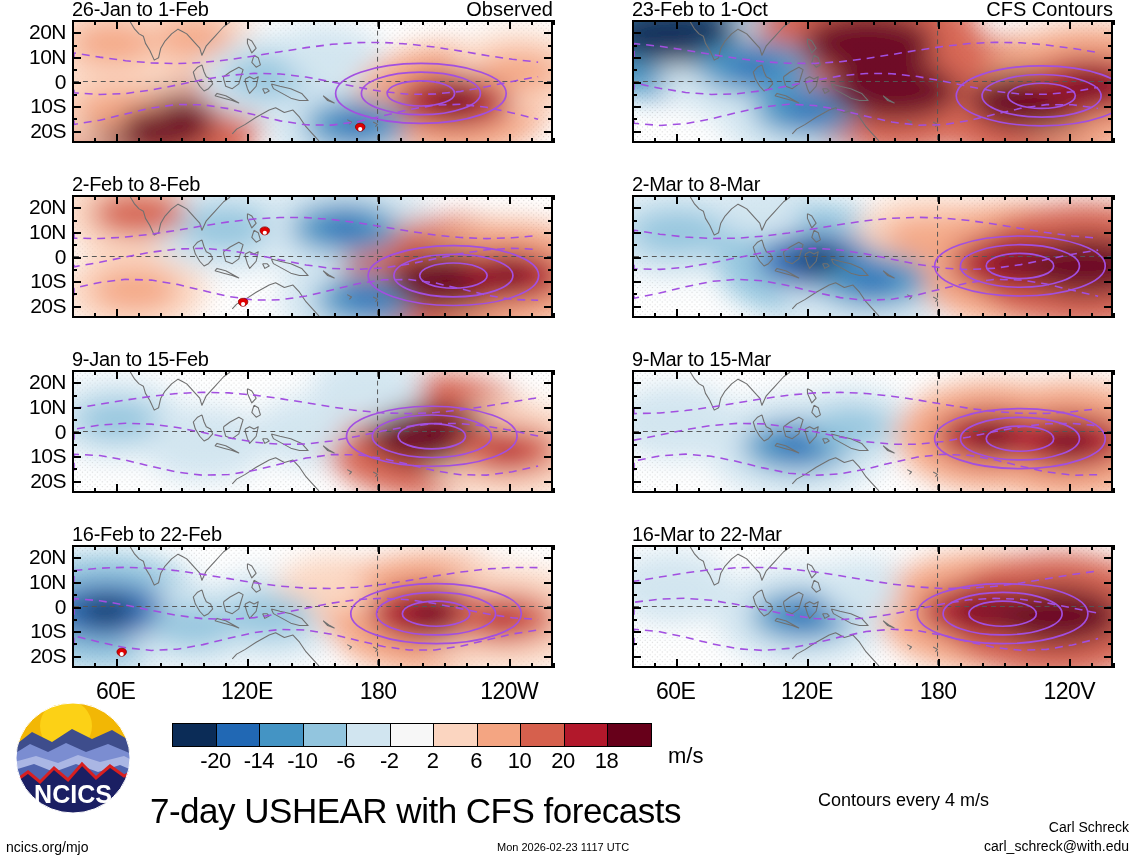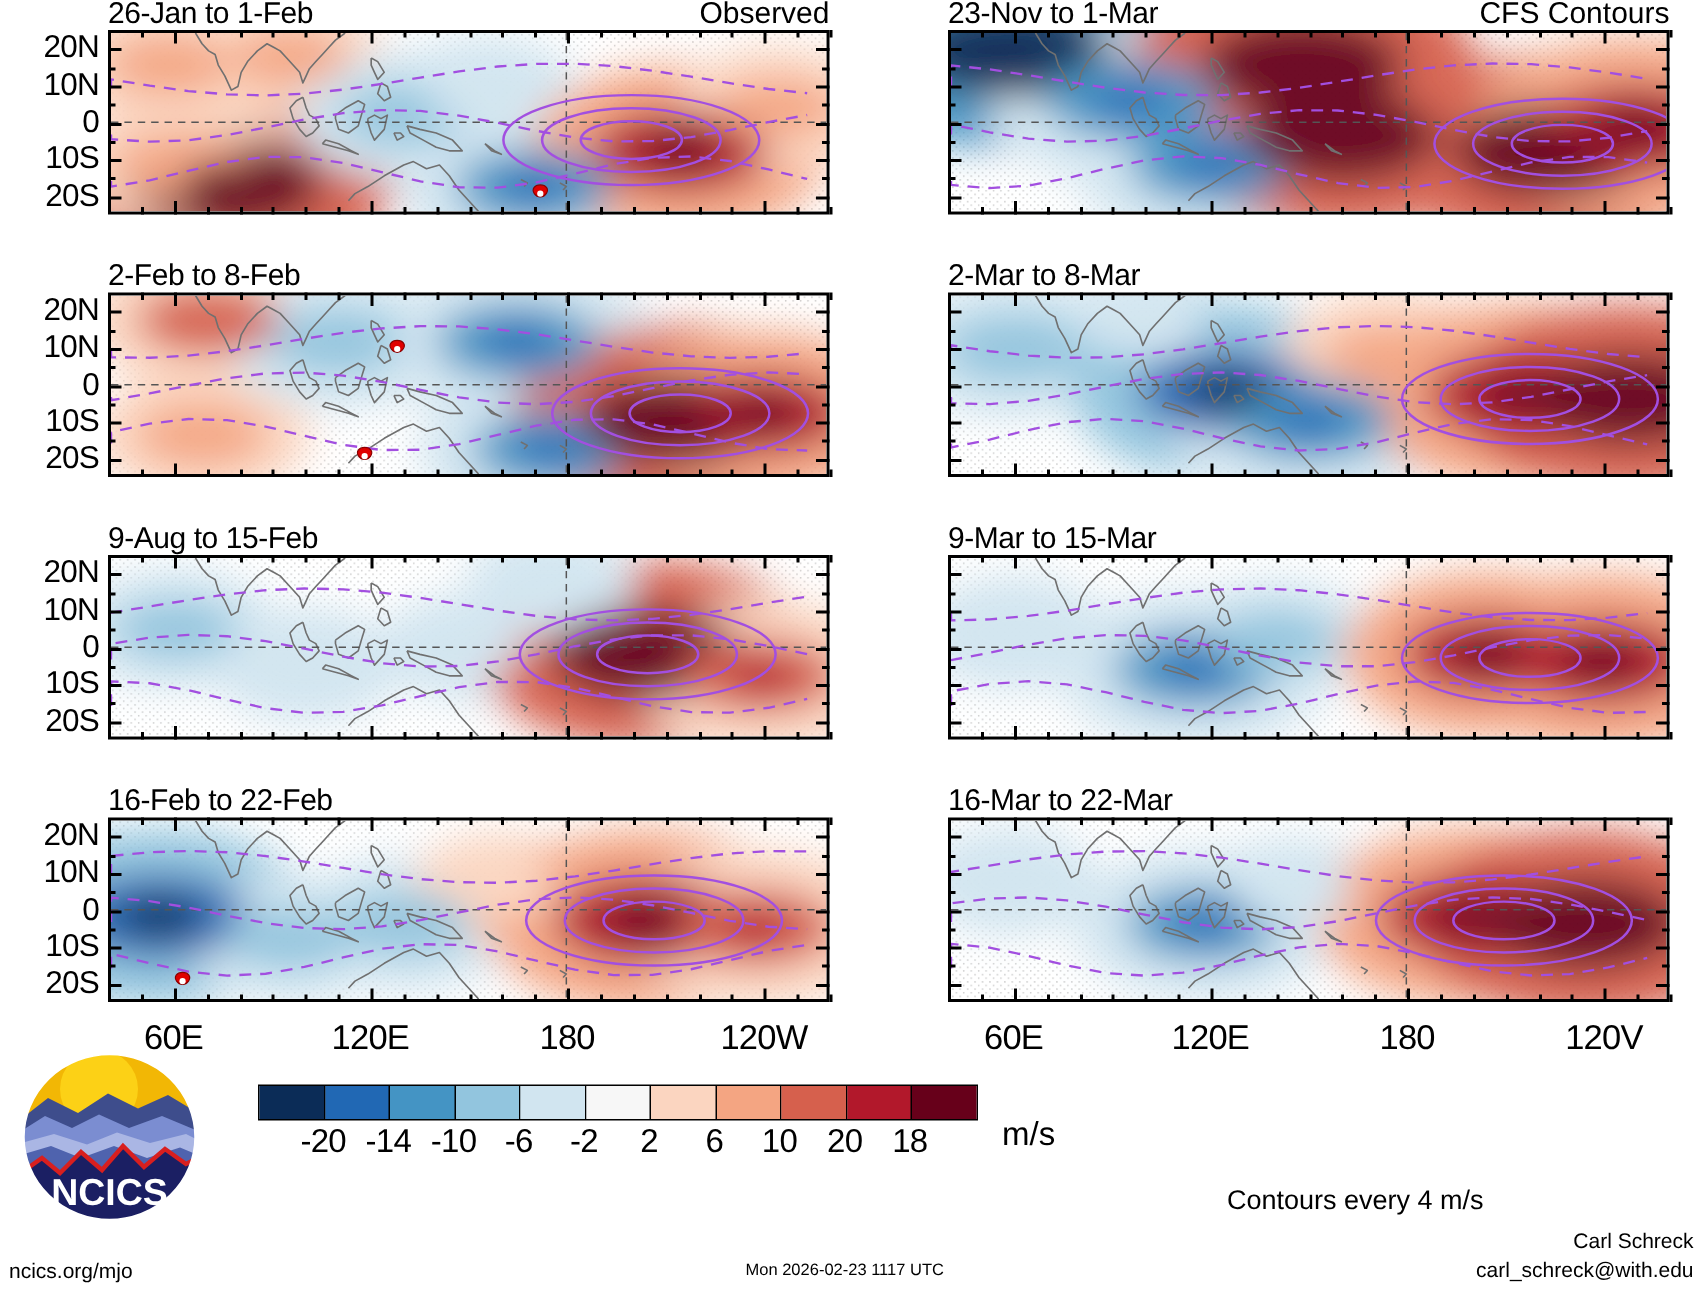--- a/index.html
+++ b/index.html
@@ -350,21 +350,21 @@
           <div style="position:absolute;top:49.2px;right:0;height:2px;width:5px;background:#000;"></div>
           <div style="position:absolute;top:36.9px;left:0;height:2px;width:9px;background:#000;"></div>
           <div style="position:absolute;top:36.9px;right:0;height:2px;width:9px;background:#000;"></div>
           <div style="position:absolute;top:24.6px;left:0;height:2px;width:5px;background:#000;"></div>
           <div style="position:absolute;top:24.6px;right:0;height:2px;width:5px;background:#000;"></div>
           <div style="position:absolute;top:12.3px;left:0;height:2px;width:9px;background:#000;"></div>
           <div style="position:absolute;top:12.3px;right:0;height:2px;width:9px;background:#000;"></div>
         </div>
       </div>
       <div class="panel" style="left: 72px; top: 370px; width: 481px; height: 123px;">
-        <div class="panel-title">9-Aug to 15-Feb</div>
+        <div class="panel-title">9-Jan to 15-Feb</div>
         <div class="map">
           <svg viewBox="0 0 481 123" preserveAspectRatio="none">
             <defs>
     <clipPath id="clipp2">
                 <rect x="0" y="0" width="481" height="123"></rect>
               </clipPath>
     <filter id="blurp2" x="-35%" y="-35%" width="170%" height="170%">
       <feGaussianBlur stdDeviation="13"></feGaussianBlur>
     </filter>
     <pattern id="stipp2" width="5" height="5" patternUnits="userSpaceOnUse">
@@ -611,21 +611,21 @@
           <div style="position:absolute;top:49.2px;right:0;height:2px;width:5px;background:#000;"></div>
           <div style="position:absolute;top:36.9px;left:0;height:2px;width:9px;background:#000;"></div>
           <div style="position:absolute;top:36.9px;right:0;height:2px;width:9px;background:#000;"></div>
           <div style="position:absolute;top:24.6px;left:0;height:2px;width:5px;background:#000;"></div>
           <div style="position:absolute;top:24.6px;right:0;height:2px;width:5px;background:#000;"></div>
           <div style="position:absolute;top:12.3px;left:0;height:2px;width:9px;background:#000;"></div>
           <div style="position:absolute;top:12.3px;right:0;height:2px;width:9px;background:#000;"></div>
         </div>
       </div>
       <div class="panel" style="left: 632px; top: 20px; width: 481px; height: 123px;">
-        <div class="panel-title">23-Nov to 1-Mar</div>
+        <div class="panel-title">23-Feb to 1-Oct</div>
         <div class="panel-corner">CFS Contours</div>
         <div class="map">
           <svg viewBox="0 0 481 123" preserveAspectRatio="none">
             <defs>
     <clipPath id="clipp4">
                 <rect x="0" y="0" width="481" height="123"></rect>
               </clipPath>
     <filter id="blurp4" x="-35%" y="-35%" width="170%" height="170%">
       <feGaussianBlur stdDeviation="13"></feGaussianBlur>
     </filter>
@@ -1221,19 +1221,20 @@
         <path d="M0 68 L20 62 L40 70 L62 62 L84 70 L106 63 L118 68 L118 84 L0 84 Z" fill="#4f63ae"></path>
         <path d="M0 80 L14 70 L26 80 L40 66 L54 78 L68 62 L82 76 L96 64 L110 74 L118 70
                  L118 112 L0 112 Z" fill="#1b1f63"></path>
         <path d="M0 80 L14 70 L26 80 L40 66 L54 78 L68 62 L82 76 L96 64 L110 74 L118 70" fill="none" stroke="#d81f1f" stroke-width="3"></path>
       </g>
       <ellipse cx="59" cy="56" rx="57" ry="55" fill="none" stroke="#ffffff" stroke-width="1"></ellipse>
       <text x="59" y="101" text-anchor="middle" fill="#ffffff" font-family="Liberation Sans, sans-serif" font-size="25" font-weight="bold">NCICS</text>
     </svg>
   </div>
 
+  <div class="main-title" style="left:150px;top:793px;">7-day USHEAR with CFS forecasts</div>
 
   <div class="foot-left" style="left:6px;top:840px;">ncics.org/mjo</div>
   <div class="foot-stamp" style="left:497px;top:842px;">Mon 2026-02-23 1117 UTC</div>
   <div class="foot-author" style="right:6px;top:820px;">Carl Schreck</div>
   <div class="foot-mail" style="right:6px;top:839px;">carl_schreck@with.edu</div>
 
 </div>
 
 </body></html>

